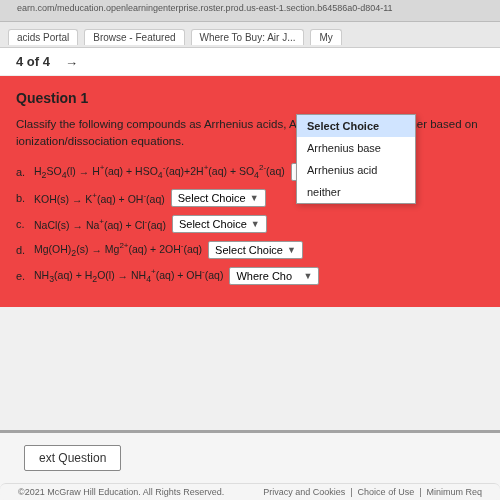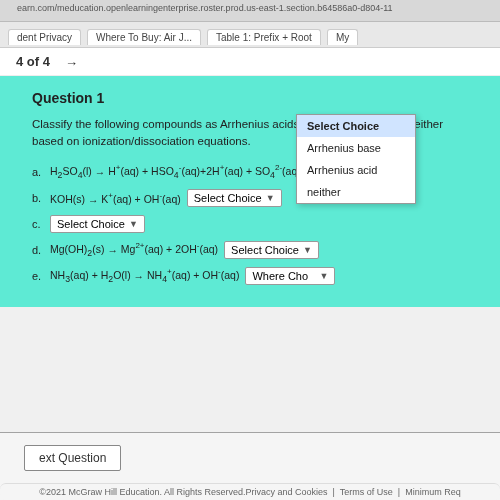--- a/index.html
+++ b/index.html
@@ -49,22 +49,22 @@
       background: #fff;
       border: 1px solid #ccc;
       border-bottom: none;
       border-radius: 3px 3px 0 0;
       cursor: pointer;
       font-size: 10px;
     }
 
     
     .main-content {
-      background: #5eead4;
-      padding: 14px 32px;
+      background: #ef4444;
+      padding: 14px 16px;
       position: relative;
     }
 
     .question-header {
       font-weight: bold;
       font-size: 14px;
       margin-bottom: 10px;
       color: #222;
     }
 
@@ -142,60 +142,60 @@
       font-weight: bold;
     }
 
     
     .footer-area {
       position: absolute;
       bottom: 0;
       left: 0;
       right: 0;
       background: #f5f5f5;
-      border-top: 1px solid #a3a3a3;
+      border-top: 3px solid #a3a3a3;
     }
 
     .next-question-btn {
       margin: 8px 12px;
       padding: 5px 14px;
       background: #fff;
       border: 1px solid #888;
       font-size: 12px;
       cursor: pointer;
       border-radius: 2px;
       color: #333;
     }
 
     .copyright-bar {
       background: #f5f5f5;
-      padding: 3px 0;
+      padding: 3px 18px;
       font-size: 9px;
       color: #666;
       border-top: 1px solid #ddd;
       display: flex;
-      justify-content: center;
+      justify-content: space-between;
       border-radius: 6px;
     }
 
     sup {
       font-size: 8px;
     }
   </style>
 </head>
 <body>
 
 <div class="browser-bar">
   <span class="browser-bar-text">earn.com/meducation.openlearningenterprise.roster.prod.us-east-1.section.b64586a0-d804-11</span>
 </div>
 
 <div class="tab-bar">
-  <span class="tab-item">dent Privacy</span>
+  <span class="tab-item">acids Portal</span>
+  <span class="tab-item">Browse - Featured</span>
   <span class="tab-item">Where To Buy: Air J...</span>
-  <span class="tab-item">Table 1: Prefix + Root</span>
   <span class="tab-item">My</span>
 </div>
 
 <div style="padding: 6px 16px; font-size: 13px; font-weight: bold; color: #333; display: flex; align-items: center; gap: 15px; background:#fff; border-bottom:1px solid #eee;">
   <span>4 of 4</span>
   <span style="cursor:pointer;">→</span>
 </div>
 
 <div class="main-content">
   <div class="question-header">Question 1</div>
@@ -214,20 +214,21 @@
     <span class="row-label">b.</span>
     <span class="equation">KOH(s) → K<sup>+</sup>(aq) + OH<sup>-</sup>(aq)</span>
     <button class="select-btn">
       <span>Select Choice</span>
       <span class="arrow">▼</span>
     </button>
   </div>
 
   <div class="question-row">
     <span class="row-label">c.</span>
+    <span class="equation">NaCl(s) → Na<sup>+</sup>(aq) + Cl<sup>-</sup>(aq)</span>
     <button class="select-btn">
       <span>Select Choice</span>
       <span class="arrow">▼</span>
     </button>
   </div>
 
   <div class="question-row">
     <span class="row-label">d.</span>
     <span class="equation">Mg(OH)<sub>2</sub>(s) → Mg<sup>2+</sup>(aq) + 2OH<sup>-</sup>(aq)</span>
     <button class="select-btn">
@@ -255,18 +256,18 @@
 
 <div class="footer-area">
   <div style="padding: 4px 12px;">
     <button class="next-question-btn">ext Question</button>
   </div>
   <div class="copyright-bar">
     <span>©2021 McGraw Hill Education. All Rights Reserved.</span>
     <span>
       <span style="cursor:pointer;">Privacy and Cookies</span>
       &nbsp;|&nbsp;
-      <span style="cursor:pointer;">Terms of Use</span>
+      <span style="cursor:pointer;">Choice of Use</span>
       &nbsp;|&nbsp;
       <span style="cursor:pointer;">Minimum Req</span>
     </span>
   </div>
 </div>
 
 </body></html>

